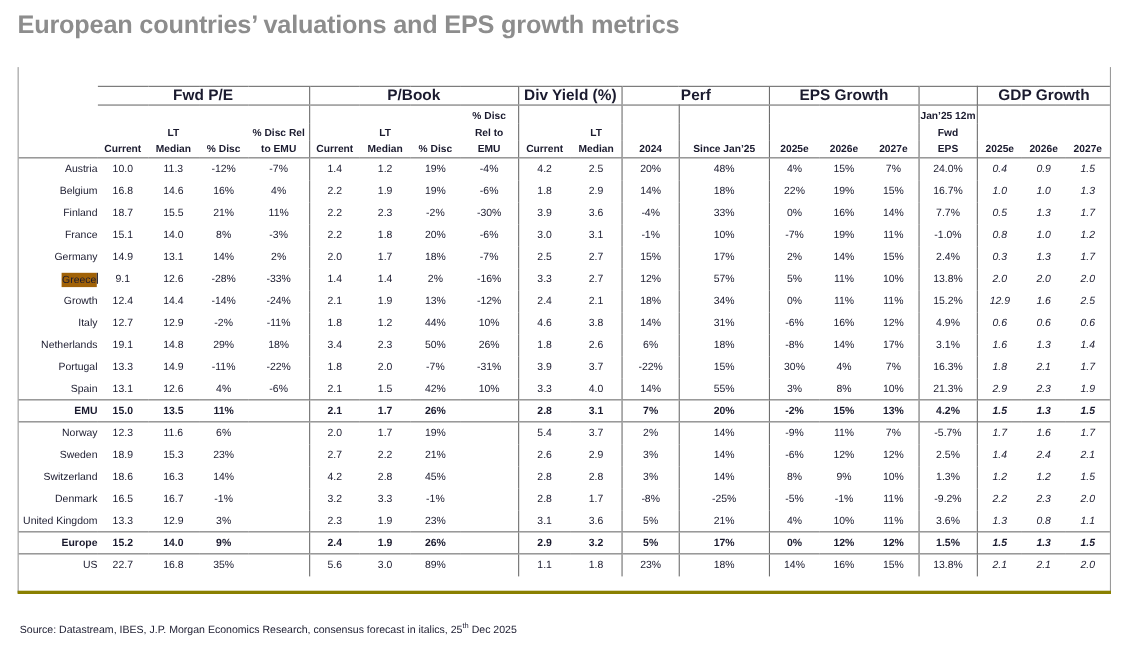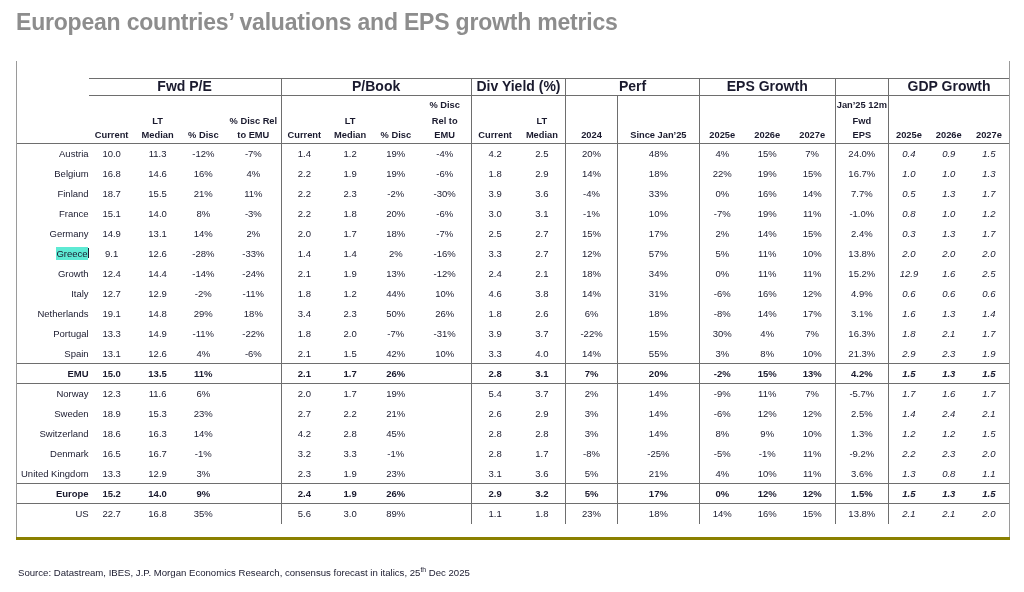--- a/index.html
+++ b/index.html
@@ -105,21 +105,21 @@
   td.vsep-r { border-right: 1.1px solid #6e6e6e; }
   
   col.c-name   { width: 66px; }
   col.c-num    { width: 48px; }
   col.c-num-w  { width: 56px; }
   col.c-perf2  { width: 86px; }
   col.c-since  { width: 54px; }
   col.c-gdp    { width: 42px; }
   
   .sel {
-    background: #5eead4;
+    background: #a16207;
     padding: 1px 0 1px 0;
   }
   .caret {
     display: inline-block;
     width: 1px; height: 10px;
     background: #1a1a2e;
     vertical-align: -1px;
     margin-left: 0px;
   }
   

